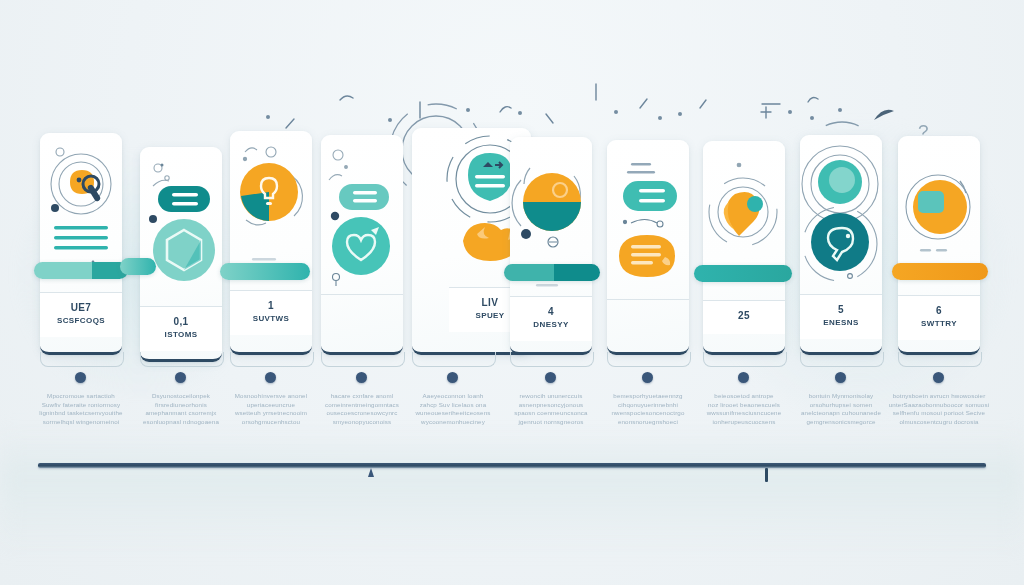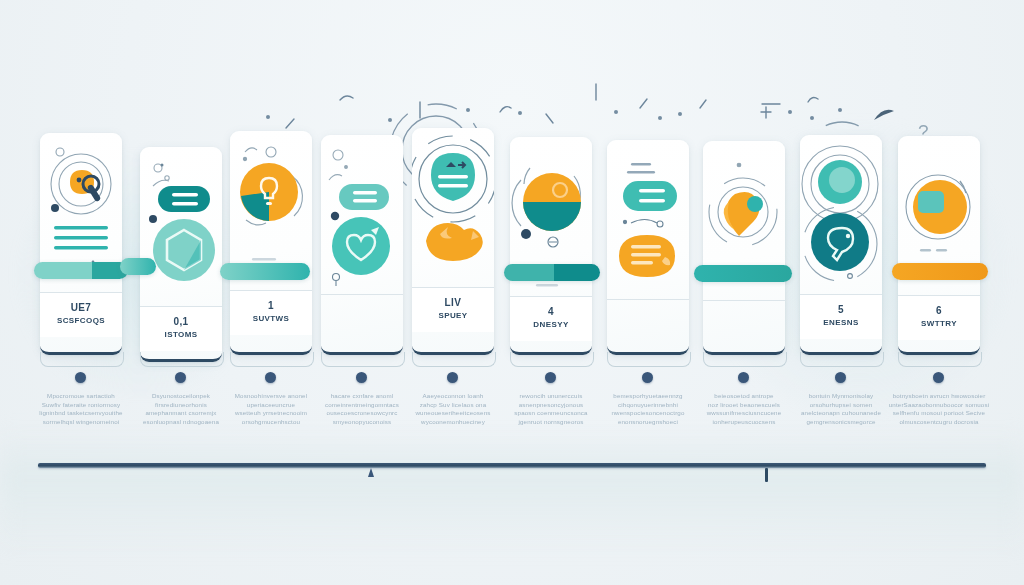--- a/index.html
+++ b/index.html
@@ -289,21 +289,21 @@
           <g stroke="#6b8699" stroke-width="1.1" fill="none">
             <circle cx="9" cy="133" r="3.5"></circle>
               <path d="M9 137 l0 5"></path>
           </g>
         </svg>
       </div>
       <div class="divider"></div>
     </div>
   </div>
 
-  <div class="card" style="left:412px;top:128px;height:224px;">
+  <div class="card" style="left:412px;top:128px;height:224px;padding-left:37px;">
     <div class="card-body">
       <div class="art">
         <svg viewBox="0 0 70 150">
           <g stroke="#4f7186" fill="none" stroke-width="1.2" opacity=".8">
             <circle cx="35" cy="42" r="34"></circle>
             <circle cx="35" cy="42" r="43" stroke-dasharray="26 18"></circle>
           </g>
           <g>
             <path d="M35 16 q22 0 22 22 q0 20 -22 26 q-22 -6 -22 -26 q0 -22 22 -22 z" fill="#3fbdb2"></path>
             <rect x="20" y="38" width="30" height="3.4" rx="1.7" fill="#ffffff"></rect>
@@ -397,20 +397,24 @@
           </g>
           <g>
             <path d="M26 44 q16 -6 22 6 q6 12 -4 22 q-7 7 -14 14 q-9 -10 -12 -20 q-3 -14 8 -22 z" fill="#f5a623"></path>
             <path d="M20 52 q-8 6 -4 16 q3 8 10 12 q-10 -12 -6 -28 z" fill="#fbb73f"></path>
             <circle cx="46" cy="54" r="8" fill="#2fb3ad"></circle>
           </g>
           <rect x="24" y="124" width="16" height="2.4" rx="1.2" fill="#ccd7de"></rect>
         </svg>
       </div>
       <div class="divider"></div>
+      <div class="label-zone">
+        <div class="lbl-num">25</div>
+        <div class="lbl-word"></div>
+      </div>
     </div>
   </div>
   <div class="pill" style="left:694px;top:265px;width:98px;background:linear-gradient(90deg,#2fb3ad,#2aa79f);"></div>
 
   <div class="card" style="left:800px;top:135px;height:217px;">
     <div class="card-body">
       <div class="art">
         <svg viewBox="0 0 70 150">
           <g stroke="#6b8699" fill="none" stroke-width="1.1" opacity=".75">
             <circle cx="34" cy="40" r="38"></circle>

